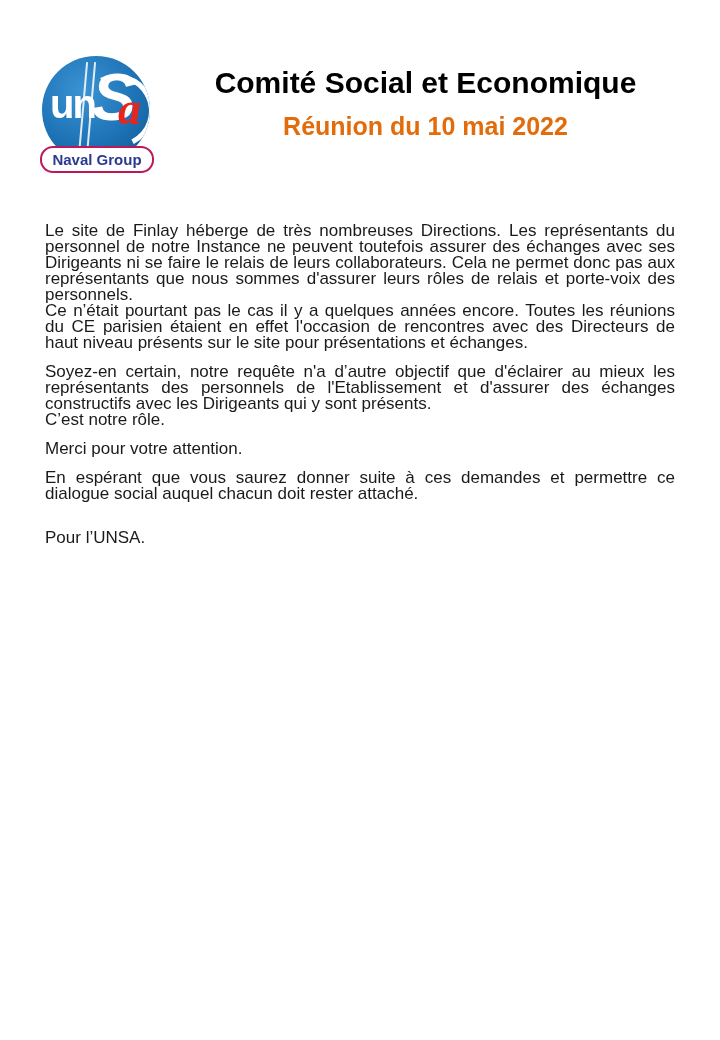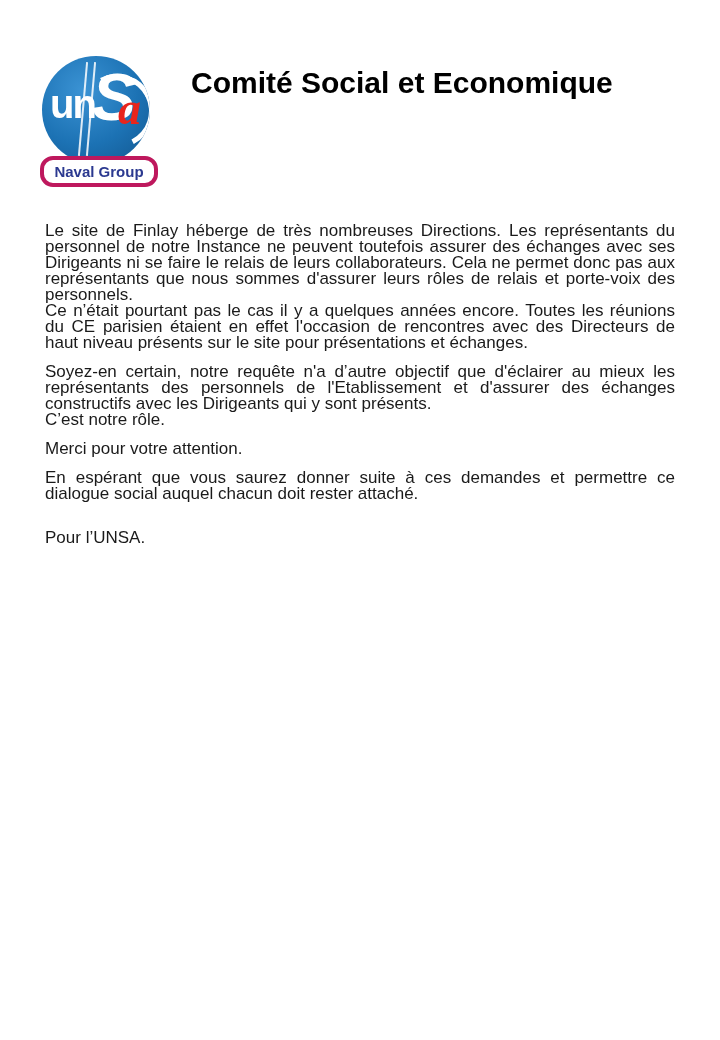--- a/index.html
+++ b/index.html
@@ -54,40 +54,41 @@
     font-size: 66px; line-height: 1;
   }
   .l-a {
     position: absolute; left: 76px; top: 30px;
     color: #e8251c; font-weight: bold; font-style: italic;
     font-size: 46px; line-height: 1;
     font-family: "Liberation Serif", serif;
   }
   .logo-badge {
     position: absolute;
-    top: 100px; left: 0;
+    top: 90px; left: 0;
     width: 110px;
     background: #ffffff;
-    border: 4px solid #be185d;
+    border: 2px solid #be185d;
     border-radius: 13px;
     text-align: center;
     font-weight: bold;
     font-size: 15px;
     padding: 3px 0;
     white-space: nowrap;
   }
   .badge-naval { color: #2b3990; }
   .badge-group { color: #2b3990; }
 
   
   .titles {
     position: absolute;
     top: 66px;
-    left: 191px;
+    left: 178px;
     width: 495px;
+    text-align: center;
   }
   .title {
     margin: 0;
     font-size: 30px;
     font-weight: bold;
     color: #000000;
     letter-spacing: 0;
   }
   .subtitle {
     margin: 12px 0 0 0;
@@ -124,20 +125,21 @@
     <span class="l-a">a</span>
   </div>
   <div class="logo-badge">
     <span class="badge-naval">Naval</span>
     <span class="badge-group">Group</span>
   </div>
 </div>
 
 <div class="titles">
   <h1 class="title">Comité Social et Economique</h1>
+  <h2 class="subtitle">Réunion du 10 mai 2022</h2>
 </div>
 
 <div class="doc-body">
   <p>Le site de Finlay héberge de très nombreuses Directions. Les représentants du personnel de notre Instance ne peuvent toutefois assurer des échanges avec ses Dirigeants ni se faire le relais de leurs collaborateurs. Cela ne permet donc pas aux représentants que nous sommes d'assurer leurs rôles de relais et porte-voix des personnels.</p>
   <p>Ce n’était pourtant pas le cas il y a quelques années encore. Toutes les réunions du CE parisien étaient en effet l'occasion de rencontres avec des Directeurs de haut niveau présents sur le site pour présentations et échanges.</p>
   <p class="gap">Soyez-en certain,  notre requête n'a d’autre objectif que d'éclairer au mieux les représentants des personnels de l'Etablissement et d'assurer des échanges constructifs avec les Dirigeants qui y sont présents.</p>
   <p>C’est notre rôle.</p>
   <p class="gap">Merci pour votre attention.</p>
   <p class="gap">En espérant que vous saurez donner suite à ces demandes et permettre ce dialogue social auquel chacun doit rester attaché.</p>
   <p class="gap-lg">Pour l’UNSA.</p>

